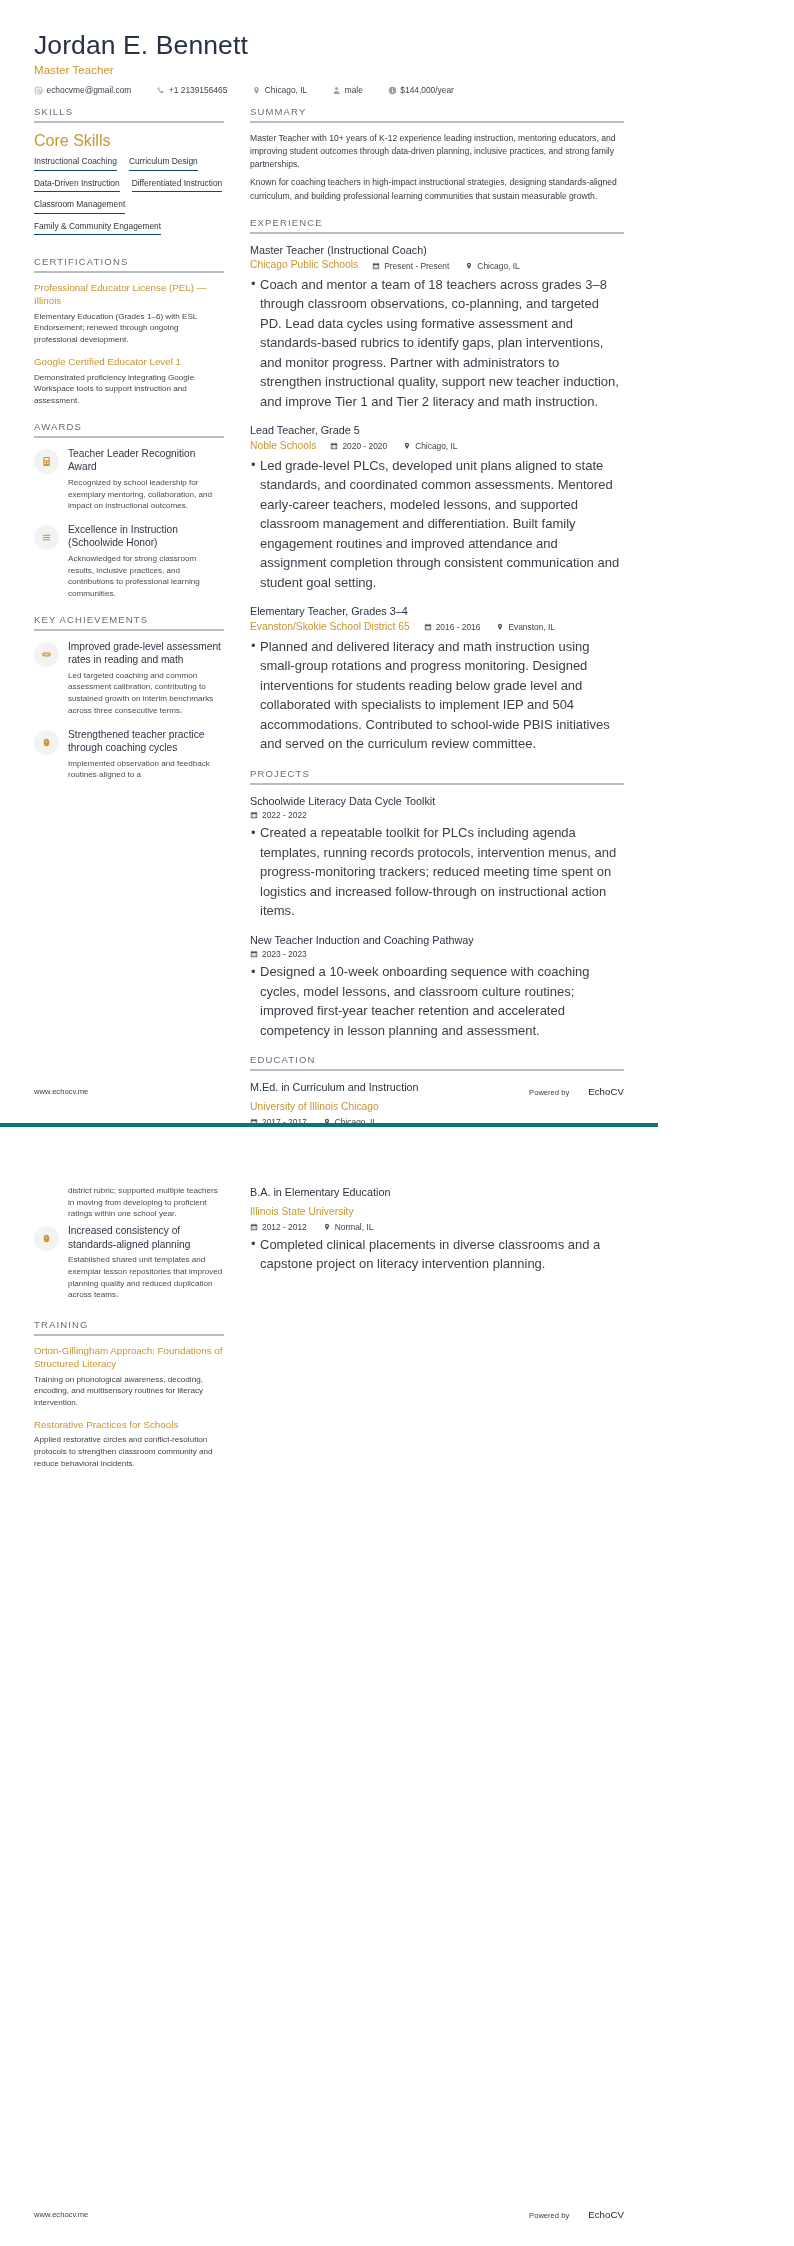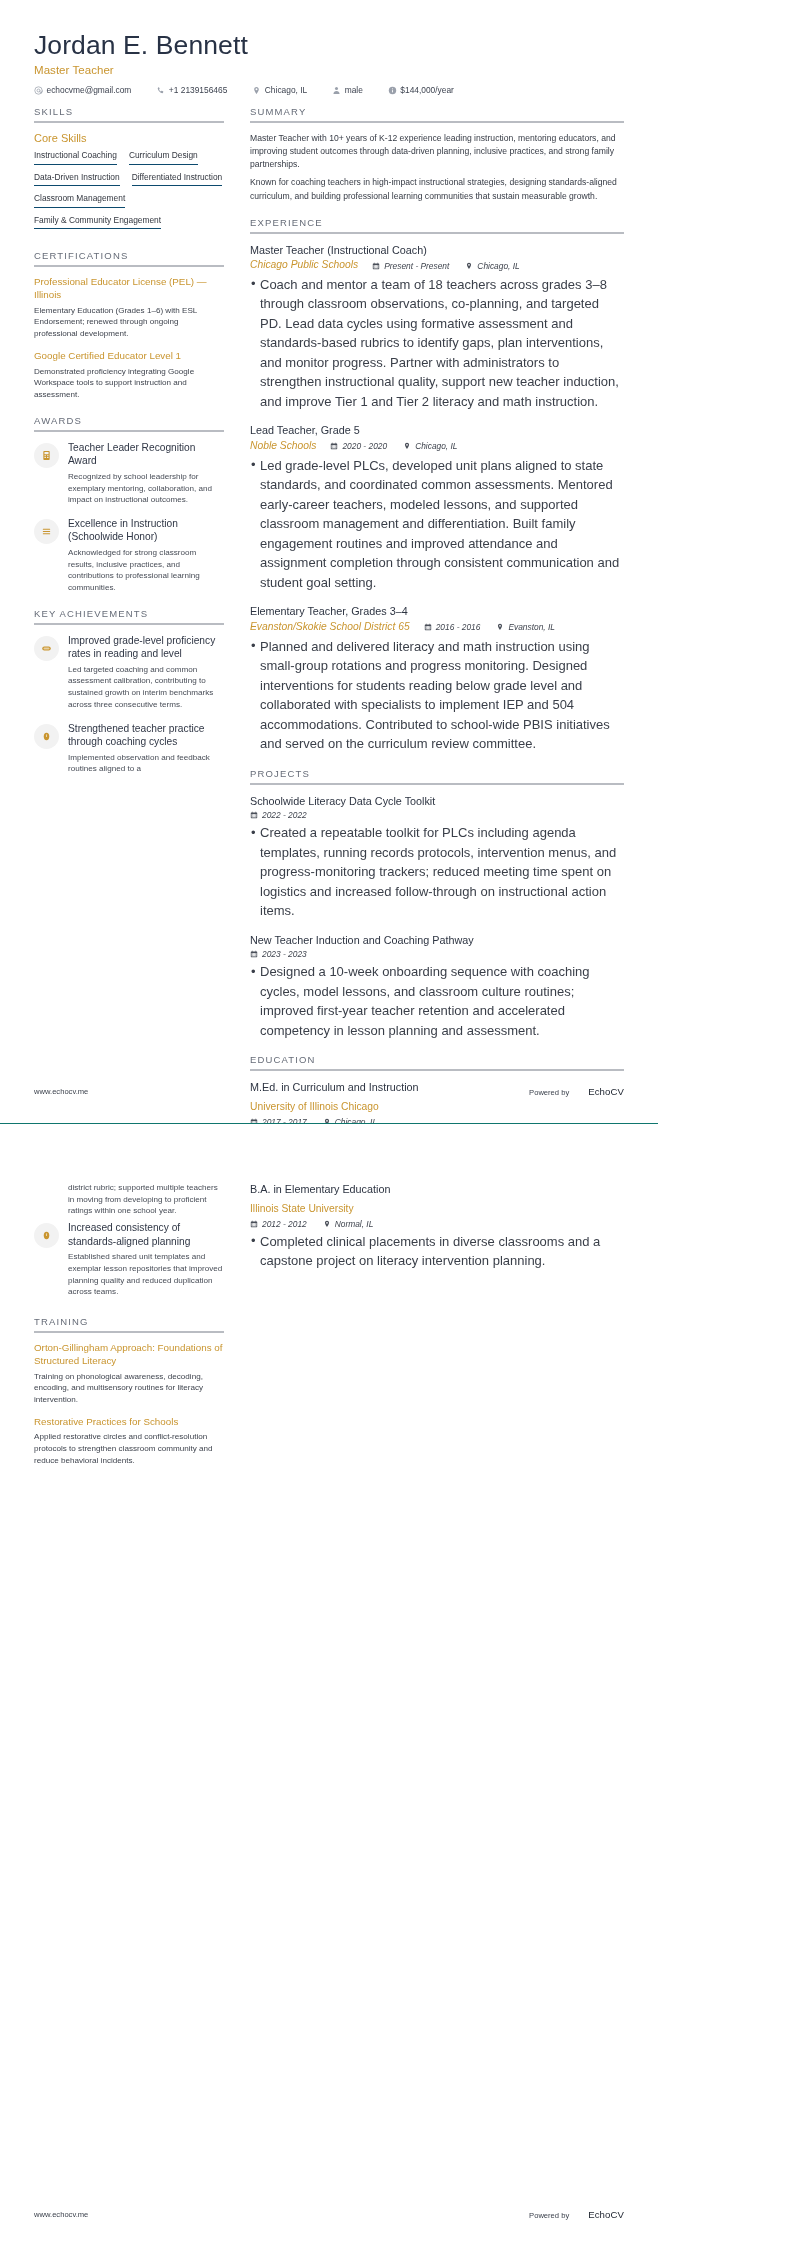--- a/index.html
+++ b/index.html
@@ -11,21 +11,21 @@
     -webkit-font-smoothing: antialiased;
   }
   .page {
     position: relative;
     width: 658px;
     height: 1123px;
     background: #ffffff;
     padding: 30px 34px 0 34px;
     overflow: hidden;
   }
-  .page + .page { border-top: 1px solid #0f766e; }
+  .page + .page { border-top: 4px solid #0f766e; }
 
   
   .hdr { margin-bottom: 6px; }
   .full-name {
     font-size: 26.5px;
     font-weight: 400;
     letter-spacing: .1px;
     color: #283245;
     line-height: 1.18;
   }
@@ -76,21 +76,21 @@
   }
   .sec-rule {
     height: 2px;
     background: #b9bcc2;
     margin-top: 4px;
     margin-bottom: 9px;
   }
 
   
   .skill-group-title {
-    font-size: 11px;
+    font-size: 16px;
     color: #c9952f;
     margin-bottom: 6px;
   }
   .skill-list { display: flex; flex-wrap: wrap; gap: 0 12px; }
   .skill-chip {
     font-size: 8.4px;
     color: #32363f;
     padding-bottom: 3px;
     margin-bottom: 7px;
     border-bottom: 1px solid #0c4a6e;
@@ -150,21 +150,20 @@
     line-height: 1.3;
   }
   .rentry-meta {
     display: flex;
     flex-wrap: wrap;
     align-items: center;
     margin-top: 2.5px;
     margin-bottom: 3px;
     font-size: 8.4px;
     color: #3f444e;
-    font-style: italic;
   }
   .rentry-org {
     font-size: 10.3px;
     color: #c9952f;
     margin-right: 14px;
     line-height: 1.25;
   }
   .meta-bit {
     display: flex;
     align-items: center;
@@ -344,21 +343,21 @@
         <div class="sec-rule"></div>
 
         <div class="ientry">
           <span class="ibadge">
             <svg width="11" height="11" viewBox="0 0 16 16" fill="#c9952f">
                 <rect x="1.8" y="5" width="12.4" height="6" rx="3"></rect>
                 <rect x="3.6" y="6.6" width="8.8" height="2.8" rx="1.4" fill="#fff" opacity=".55"></rect>
               </svg>
           </span>
           <div class="ientry-body">
-            <div class="ientry-title">Improved grade-level proficiency rates in reading and level</div>
+            <div class="ientry-title">Improved grade-level assessment rates in reading and math</div>
             <div class="ientry-desc">Led targeted coaching and common assessment calibration, contributing to sustained growth on interim benchmarks across three consecutive terms.</div>
           </div>
         </div>
 
         <div class="ientry">
           <span class="ibadge">
             <svg width="11" height="11" viewBox="0 0 16 16" fill="#c9952f">
                 <ellipse cx="8" cy="8" rx="4" ry="5.4"></ellipse>
                 <rect x="7.2" y="4.6" width="1.6" height="4.2" rx=".8" fill="#fff" opacity=".6"></rect>
               </svg>

